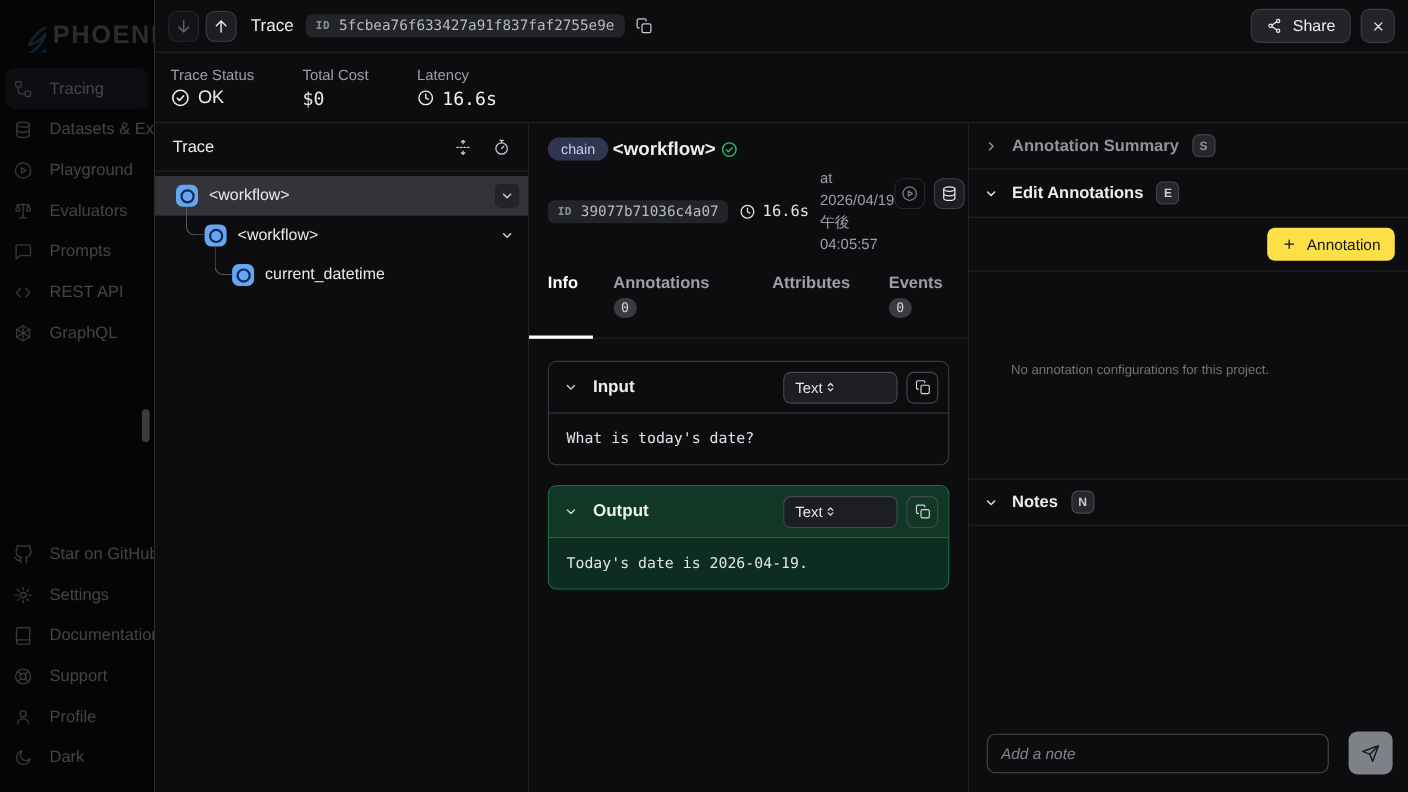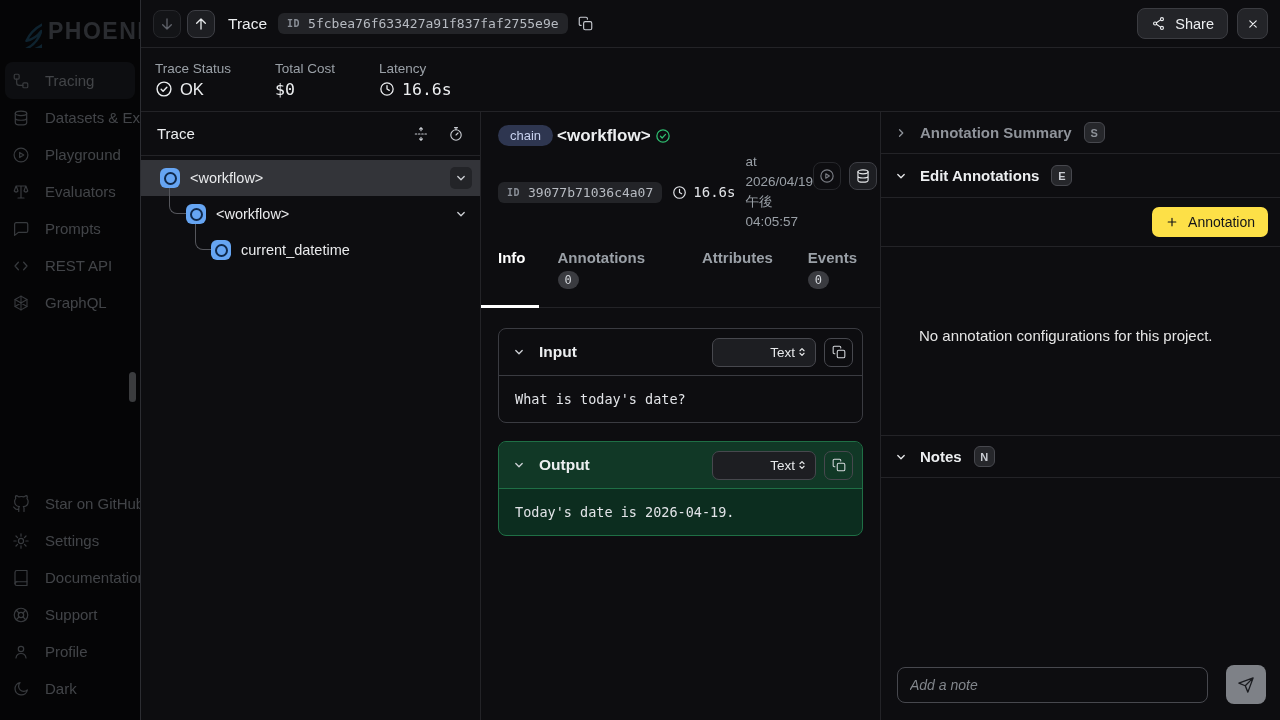--- a/index.html
+++ b/index.html
@@ -102,41 +102,41 @@
     font-family:"DejaVu Sans Mono",monospace; font-size:12px; color:#d2d5da; }
   .tab-spacer { height:23px; margin-top:5px; }
   .tab-indicator { position:absolute; left:0; bottom:-1px; width:58px; height:3px; background:#fff; }
 
   .io { padding:20px 17px; overflow:hidden; }
   .card { border:1px solid #3a3b41; border-radius:8px; }
   .card-head { height:47px; display:flex; align-items:center; padding:0 9px 0 13px; border-bottom:1px solid #3a3b41; }
   .card-head .chev { color:#d0d3d8; cursor:pointer; }
   .card-head .ct { font-size:15.5px; font-weight:700; margin-left:13px; color:#eceef0; }
   .select { margin-left:auto; width:104px; height:29px; border:1px solid #47484e; background:#1d1e22; border-radius:7px;
-    display:flex; align-items:center; justify-content:flex-end; padding:0 6px 0 10px; font-size:13.5px; color:#e6e8ea; cursor:pointer; }
+    display:flex; align-items:center; justify-content:flex-start; padding:0 6px 0 10px; font-size:13.5px; color:#e6e8ea; cursor:pointer; }
   .copy-sq { margin-left:8px; width:29px; height:29px; border:1px solid #47484e; border-radius:7px;
     background:transparent; color:#d6d9dd; display:flex; align-items:center; justify-content:center; cursor:pointer; }
   .card-body { padding:15px 16px; font-family:"DejaVu Sans Mono",monospace; font-size:13.5px; color:#e2e4e8; }
   .card.output { border-color:#1f6f45; background:#0c2d1f; margin-top:18px; }
   .card.output .card-head { background:#113826; border-bottom-color:#1f6f45; border-radius:7px 7px 0 0; }
 
   
   .right-panel { flex:1; display:flex; flex-direction:column; min-width:0; }
   .rp-row { display:flex; align-items:center; gap:12px; padding:0 13px; border-bottom:1px solid #232327; flex:none; cursor:pointer; }
   .rp-row .rl { font-size:15px; font-weight:700; color:#eceef0; }
   .rp-row.h42 { height:42px; } .rp-row.h44 { height:44px; } .rp-row.h43 { height:43px; }
   .muted { color:#8f939a !important; }
   .key-badge { width:21px; height:21px; border:1px solid #47484e; background:#26272b; border-radius:6px;
     font-size:11px; font-weight:700; display:flex; align-items:center; justify-content:center; color:#c9ccd2; flex:none; }
   .rp-toolbar { height:49px; flex:none; display:flex; align-items:center; justify-content:flex-end; padding:0 12px;
     border-bottom:1px solid #232327; }
   .annotation-btn { height:30px; background:#fde047; color:#141519; border:none; border-radius:7px;
     display:flex; align-items:center; gap:9px; padding:0 13px; font-size:14px; font-weight:500; cursor:pointer; }
   .rp-empty { height:188px; flex:none; display:flex; align-items:center; padding:0 55px 10px 38px;
-    color:#e5e5e5; font-size:15px; line-height:24px; }
+    color:#737373; font-size:12px; line-height:24px; }
   .notes-body { flex:1; }
   .note-input-row { flex:none; display:flex; align-items:center; gap:18px; padding:12px 14px 16px 16px; }
   .note-input { flex:1; height:36px; background:transparent; border:1px solid #47484e; border-radius:8px;
     padding:0 12px; color:#e6e8ea; font-size:14px; font-family:"Liberation Sans",sans-serif; }
   .note-input::placeholder { color:#82868c; font-style:italic; }
   .send-btn { width:40px; height:39px; border-radius:8px; background:#7e8187; border:none; color:#1a1b1f;
     display:flex; align-items:center; justify-content:center; cursor:pointer; }
 </style>
 </head>
 <body>

